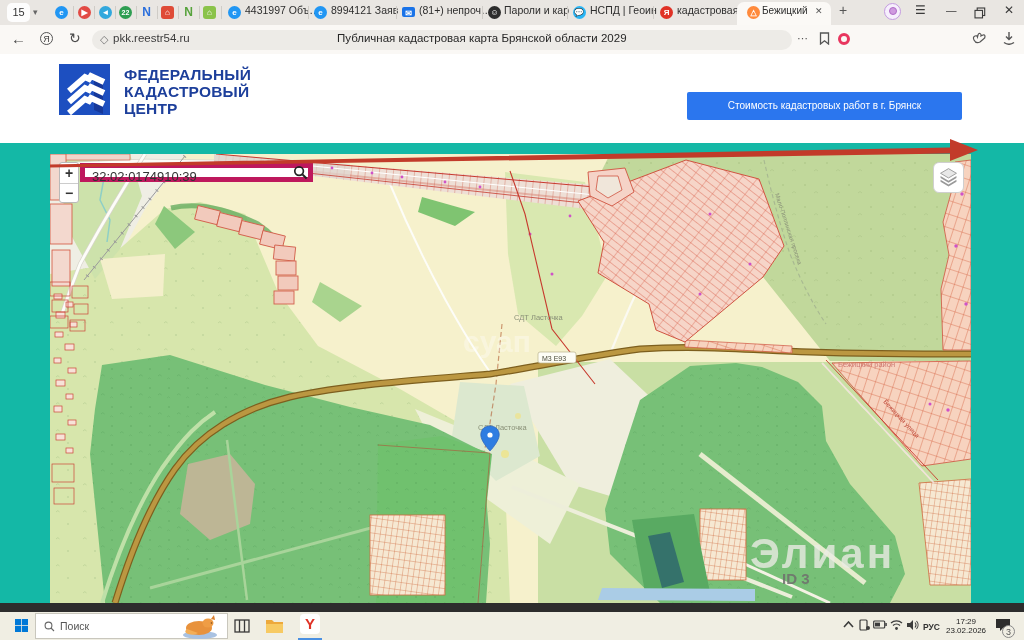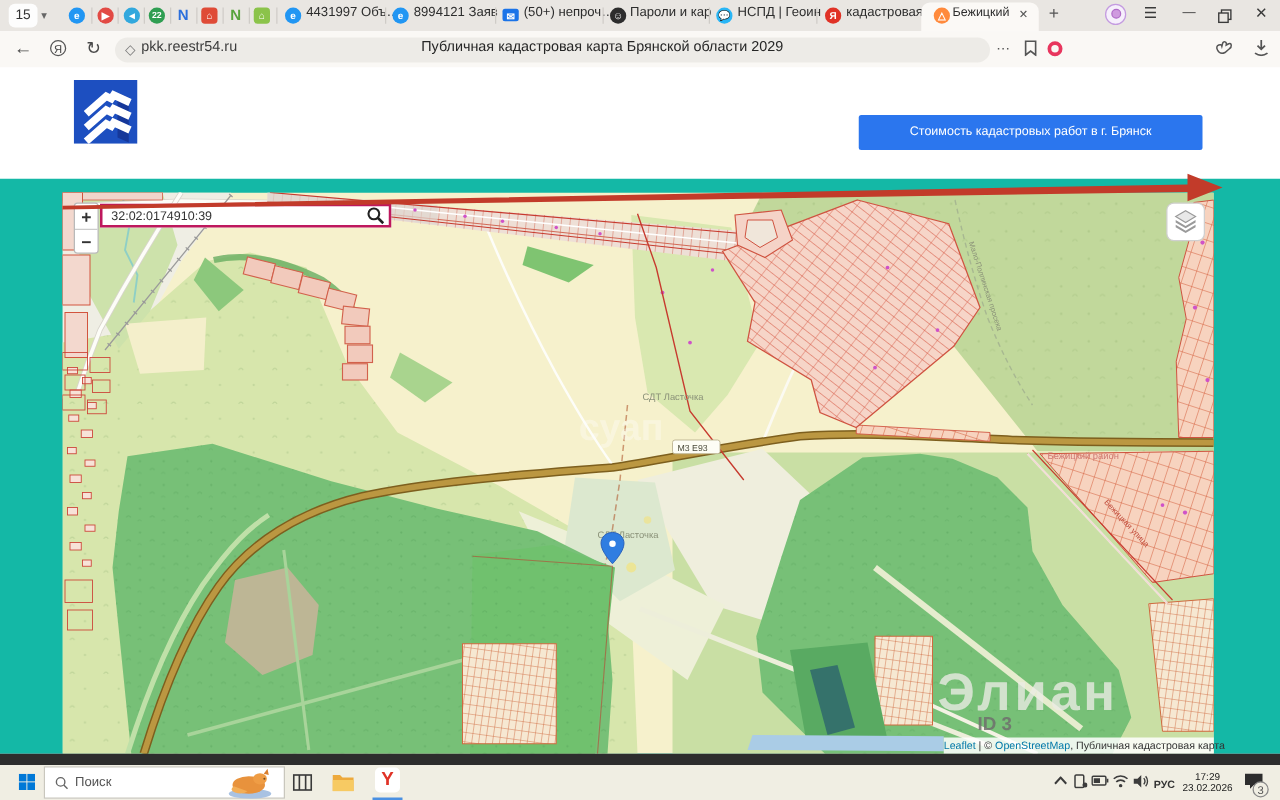--- a/index.html
+++ b/index.html
@@ -18,21 +18,21 @@
 
 #header{position:absolute;left:0;top:54px;width:1024px;height:89px;background:#fff}
 #logosq{position:absolute;left:59px;top:10px;width:51px;height:51px}
 #logotxt{position:absolute;left:124px;top:12px;font-size:15.5px;font-weight:bold;color:#1d3f9b;line-height:17px;letter-spacing:.2px}
 #cta{position:absolute;left:687px;top:38px;width:275px;height:28px;background:#2b76ee;border-radius:2px;color:#fff;font-size:10px;text-align:center;line-height:28px}
 
 #bodyarea{position:absolute;left:0;top:143px;width:1024px;height:460px;background:#14b8a6}
 #map{position:absolute;left:50px;top:11px;width:921px;height:449px}
 
 #zoomctl{position:absolute;left:59px;top:162px;width:20px;height:41px;background:#fff;border:1px solid #b9b9b9;border-radius:3px;text-align:center;font-weight:bold;color:#333;font-size:14px;line-height:20px}
-#searchbar{position:absolute;left:80px;top:163px;width:233px;height:19px;background:#fff;border:2px solid #be185d;font-size:10px;color:#333;line-height:18px;padding-left:7px}
+#searchbar{position:absolute;left:80px;top:163px;width:233px;height:19px;background:#fff;border:5px solid #be185d;font-size:13px;color:#333;line-height:18px;padding-left:7px}
 #layers{position:absolute;left:933px;top:162px;width:31px;height:31px;background:#fff;border:1px solid #cfcfcf;border-radius:6px}
 #attrib{position:absolute;left:755px;top:590px;width:216px;height:13px;background:rgba(255,255,255,.85);font-size:8.5px;color:#333;line-height:13px;text-align:right;padding-right:3px;white-space:nowrap}
 #attrib a{color:#0078a8;text-decoration:none}
 
 #darkbar{position:absolute;left:0;top:603px;width:1024px;height:9px;background:#2d2d2d}
 #taskbar{position:absolute;left:0;top:612px;width:1024px;height:28px;background:#f0eee3}
 #tsearch{position:absolute;left:35px;top:1px;width:193px;height:26px;background:#fff;border:1px solid #c9c7bd;font-size:11px;color:#555}
 .tico{position:absolute;top:3px}
 .tray{position:absolute;top:7px;font-size:12px;color:#333}
 </style></head>
@@ -58,21 +58,21 @@
       <div class="sep" style="left:178px"></div>
   <div class="sep" style="left:199px"></div>
       <div class="sep" style="left:221px"></div>
   <div class="fav" style="left:228px;background:#2196f3">e</div>
   <div class="tbi" style="left:245px">4431997 Объ…</div>
   <div class="sep" style="left:308px"></div>
   <div class="fav" style="left:314px;background:#2196f3">e</div>
   <div class="tbi" style="left:331px">8994121 Заяв</div>
   <div class="sep" style="left:396px"></div>
   <div class="fav" style="left:402px;background:#1a73e8;border-radius:2px;height:10px;top:7px">✉</div>
-  <div class="tbi" style="left:419px">(50+) непроч…</div>
+  <div class="tbi" style="left:419px">(81+) непроч…</div>
   <div class="sep" style="left:482px"></div>
   <div class="fav" style="left:488px;background:#2d2d2d">☺</div>
   <div class="tbi" style="left:504px">Пароли и кар</div>
   <div class="sep" style="left:567px"></div>
   <div class="fav" style="left:573px;background:#29b6f6">💬</div>
   <div class="tbi" style="left:590px">НСПД | Геоин</div>
   <div class="sep" style="left:653px"></div>
   <div class="fav" style="left:660px;background:#e03226">Я</div>
   <div class="tbi" style="left:677px">кадастровая з</div>
   <div id="activetab"></div>
@@ -116,20 +116,21 @@
 <div id="header">
   <svg id="logosq" viewBox="0 0 51 51">
     <rect x="0" y="0" width="51" height="51" fill="#1d4fc0"></rect>
     <path d="M35,10 L44,14 L44,50 L35,46 Z" fill="#16389a"></path>
     <g stroke="#fff" stroke-width="6" fill="none">
       <path d="M10,27 L26,13 L30,15 L32,12 L45,18"></path>
       <path d="M10,38 L26,24 L30,26 L32,23 L45,29"></path>
       <path d="M10,49 L26,35 L30,37 L32,34 L45,40"></path>
     </g>
   </svg>
+  <div id="logotxt">ФЕДЕРАЛЬНЫЙ<br>КАДАСТРОВЫЙ<br>ЦЕНТР</div>
   <div id="cta">Стоимость кадастровых работ в г. Брянск</div>
 </div>
 
 <div id="bodyarea">
   <svg id="map" viewBox="0 0 921 449" preserveAspectRatio="none">
   <defs>
     <pattern id="ftex" width="19" height="19" patternUnits="userSpaceOnUse">
       <circle cx="5" cy="6" r="0.9" fill="#4f9b55" opacity=".4"></circle>
       <path d="M13,13 q1.8,-2.6 3.6,0" stroke="#4f9b55" stroke-width="0.9" fill="none" opacity=".38"></path>
       <path d="M3,16 q1.6,-2.4 3.2,0" stroke="#4f9b55" stroke-width="0.8" fill="none" opacity=".3"></path>
@@ -326,21 +327,20 @@
       <circle cx="6.5" cy="6.5" r="4.6" fill="none" stroke="#222" stroke-width="1.8"></circle>
       <line x1="10" y1="10" x2="14.5" y2="14.5" stroke="#222" stroke-width="2.2"></line>
     </svg>
 <svg id="layers" viewBox="0 0 31 31">
       <g stroke="#9a9a9a" fill="#c9c9c9">
         <path d="M15.5,6 L24,11 15.5,16 7,11 Z" fill="#e8e8e8"></path>
         <path d="M7,14 L15.5,19 24,14 24,16 15.5,21 7,16 Z" fill="#9a9a9a" stroke="none"></path>
         <path d="M7,18 L15.5,23 24,18 24,20 15.5,25 7,20 Z" fill="#9a9a9a" stroke="none"></path>
       </g>
     </svg>
-<div id="attrib"><a>Leaflet</a> | © <a>OpenStreetMap</a>, Публичная кадастровая карта</div>
 
 <svg class="abs" style="left:0;top:135px;width:1024px;height:35px" viewBox="0 0 1024 35">
   <polygon points="50,29.5 950,12.5 950,4 978,15 950,26 950,18.5 50,32.5" fill="#c23b2a"></polygon>
 </svg>
 <div id="darkbar"></div>
 
 <div id="taskbar">
   <svg class="tico" style="left:15px;top:7px" width="13" height="13" viewBox="0 0 17 17">
         <rect x="0" y="0" width="8" height="8" fill="#0078d7"></rect>
         <rect x="9" y="0" width="8" height="8" fill="#0078d7"></rect>

